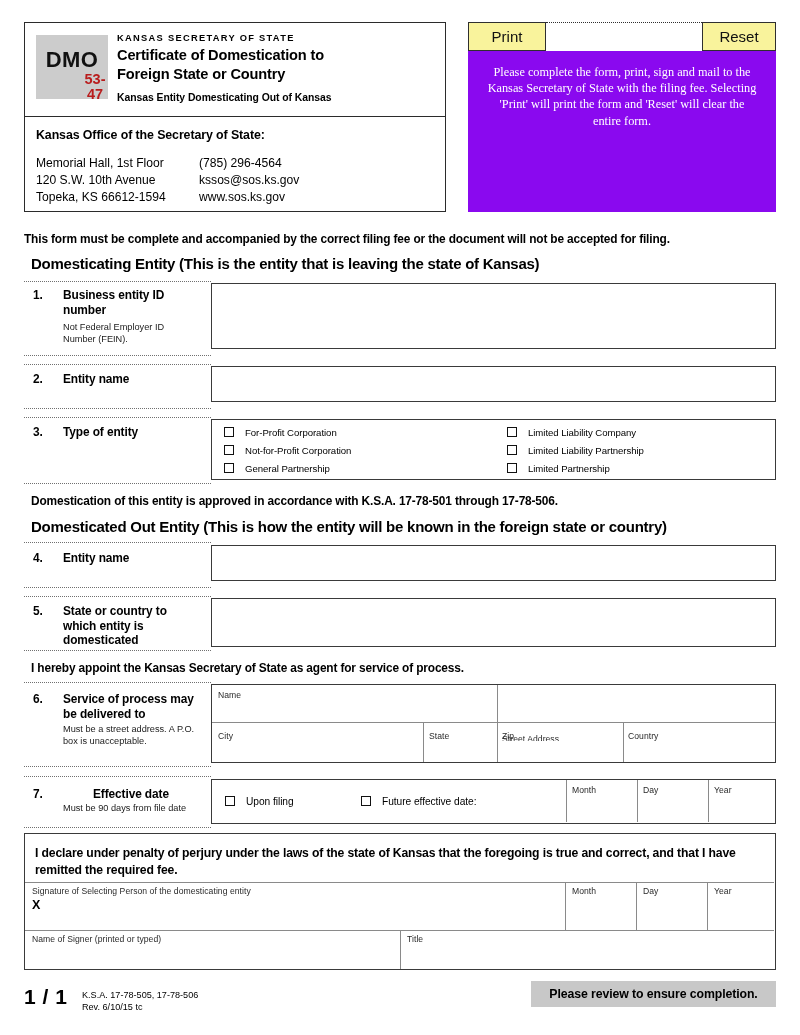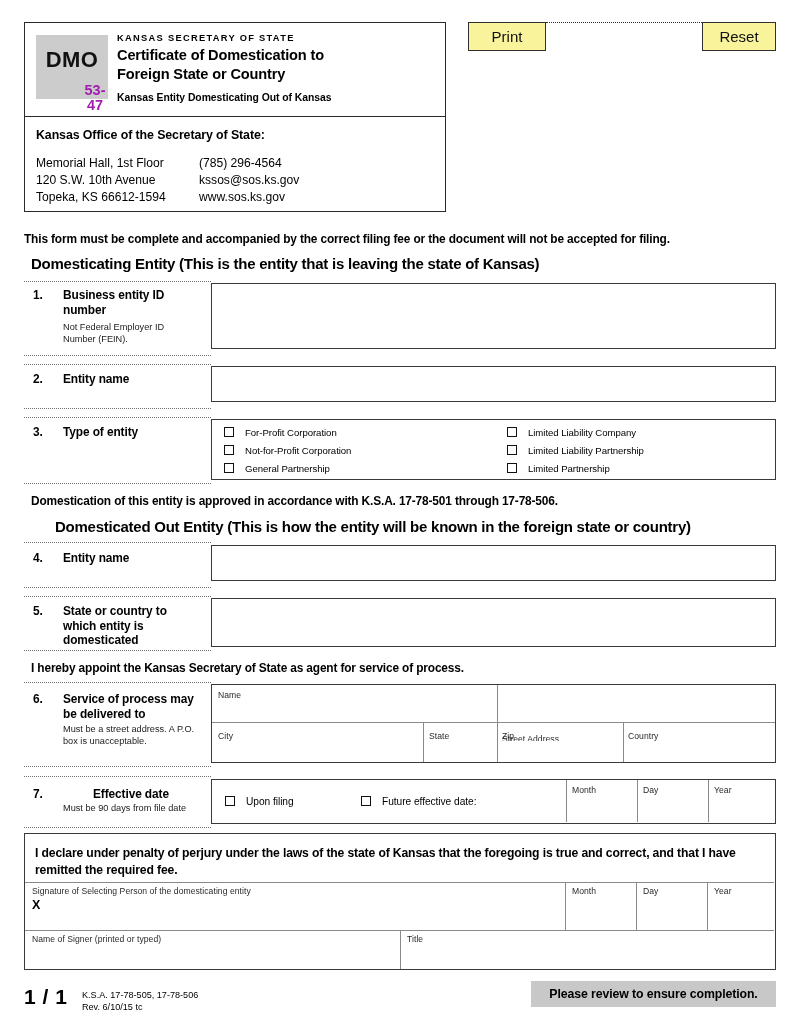--- a/index.html
+++ b/index.html
@@ -51,22 +51,22 @@
     font-weight: bold;
     letter-spacing: 0.4px;
     line-height: 1;
     margin-top: 14px;
     color: #111;
   }
   .dmo-badge .num {
     font-size: 14.5px;
     font-weight: bold;
     line-height: 1;
-    margin-top: 12px;
-    color: #a21caf;
+    margin-top: 1px;
+    color: #b91c1c;
     padding-left: 46px;
   }
   .hdr-titles {
     position: absolute;
     left: 92px; top: 9px;
     right: 6px;
   }
   .kso-line {
     font-size: 9.3px;
     font-weight: bold;
@@ -166,21 +166,21 @@
   }
   .section-head {
     position: absolute;
     left: 31px;
     width: 745px;
     font-size: 15px;
     font-weight: bold;
     letter-spacing: -0.25px;
   }
   .sec-head-1 { top: 255px; }
-  .sec-head-2 { top: 518px; margin-left: 24px; }
+  .sec-head-2 { top: 518px; }
   .mid-line {
     position: absolute;
     left: 31px;
     width: 745px;
     font-size: 11.9px;
     font-weight: bold;
     letter-spacing: -0.15px;
   }
   .mid-line-1 { top: 494px; }
   .mid-line-2 { top: 661px; }
@@ -343,20 +343,23 @@
       </div>
     </div>
   </div>
 
   <div class="notice-wrap">
     <div class="btn-row">
       <div class="btn-gap"></div>
       <button class="btn btn-print">Print</button>
       <button class="btn btn-reset">Reset</button>
     </div>
+    <div class="purple-box">
+      <div class="purple-text">Please complete the form, print, sign and mail to the Kansas Secretary of State with the filing fee.  Selecting 'Print' will print the form and 'Reset' will clear the entire form.</div>
+    </div>
   </div>
 
   <div class="intro-line">This form must be complete and accompanied by the correct filing fee or the document will not be accepted for filing.</div>
 
   <div class="section-head sec-head-1">Domesticating Entity (This is the entity that is leaving the state of Kansas)</div>
 
   <div class="dot-sep" style="top:281px;"></div>
   <div class="fnum" style="left:33px; top:288px;">1.</div>
   <div class="flabel" style="left:63px; top:288px; width:135px;">Business entity ID number</div>
   <div class="fhint" style="left:63px; top:322px; width:135px;">Not Federal Employer ID Number (FEIN).</div>

